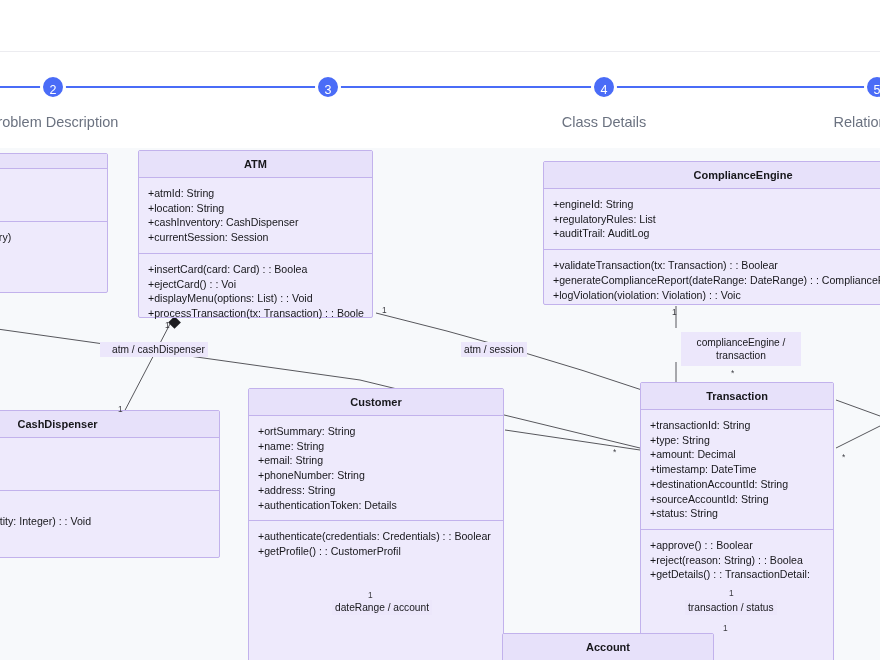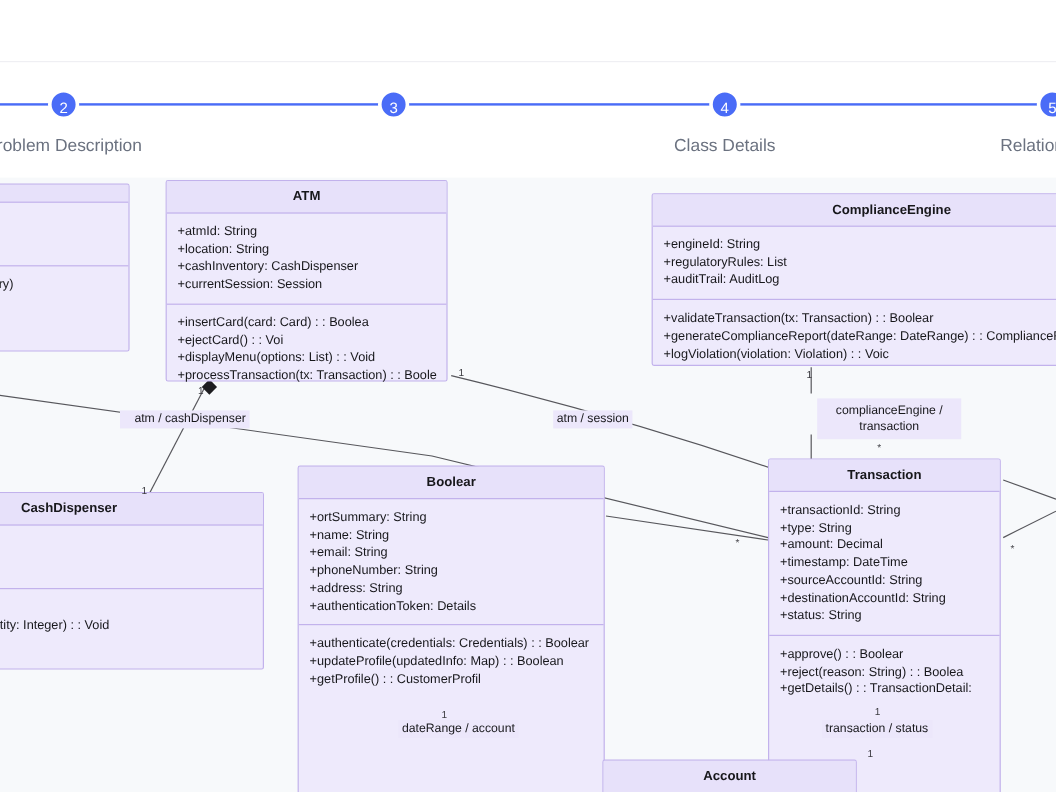--- a/index.html
+++ b/index.html
@@ -235,44 +235,43 @@
         </div>
         <div class="uml-class" style="left: -105px; top: 262px; width: 325px; height: 148px;">
           <div class="uml-header">CashDispenser</div>
           <div class="uml-section" style="min-height: 52px;"></div>
           <div class="uml-section">
             <div class="uml-row">l) : : Boolean</div>
             <div class="uml-row">Denomination, quantity: Integer) : : Void</div>
           </div>
         </div>
         <div class="uml-class" style="left: 248px; top: 240px; width: 256px; height: 342px;">
-          <div class="uml-header">Boolear</div>
+          <div class="uml-header">Customer</div>
           <div class="uml-section">
             <div class="uml-row">+ortSummary: String</div>
             <div class="uml-row">+name: String</div>
             <div class="uml-row">+email: String</div>
             <div class="uml-row">+phoneNumber: String</div>
             <div class="uml-row">+address: String</div>
             <div class="uml-row">+authenticationToken: Details</div>
           </div>
           <div class="uml-section">
             <div class="uml-row">+authenticate(credentials: Credentials) : : Boolear</div>
-            <div class="uml-row">+updateProfile(updatedInfo: Map) : : Boolean</div>
             <div class="uml-row">+getProfile() : : CustomerProfil</div>
           </div>
         </div>
         <div class="uml-class" style="left: 640px; top: 234px; width: 194px; height: 348px;">
           <div class="uml-header">Transaction</div>
           <div class="uml-section">
             <div class="uml-row">+transactionId: String</div>
             <div class="uml-row">+type: String</div>
             <div class="uml-row">+amount: Decimal</div>
             <div class="uml-row">+timestamp: DateTime</div>
+            <div class="uml-row">+destinationAccountId: String</div>
             <div class="uml-row">+sourceAccountId: String</div>
-            <div class="uml-row">+destinationAccountId: String</div>
             <div class="uml-row">+status: String</div>
           </div>
           <div class="uml-section">
             <div class="uml-row">+approve() : : Boolear</div>
             <div class="uml-row">+reject(reason: String) : : Boolea</div>
             <div class="uml-row">+getDetails() : : TransactionDetail:</div>
           </div>
         </div>
         <div class="uml-class" style="left: 502px; top: 485px; width: 212px; height: 120px;">
           <div class="uml-header">Account</div>

